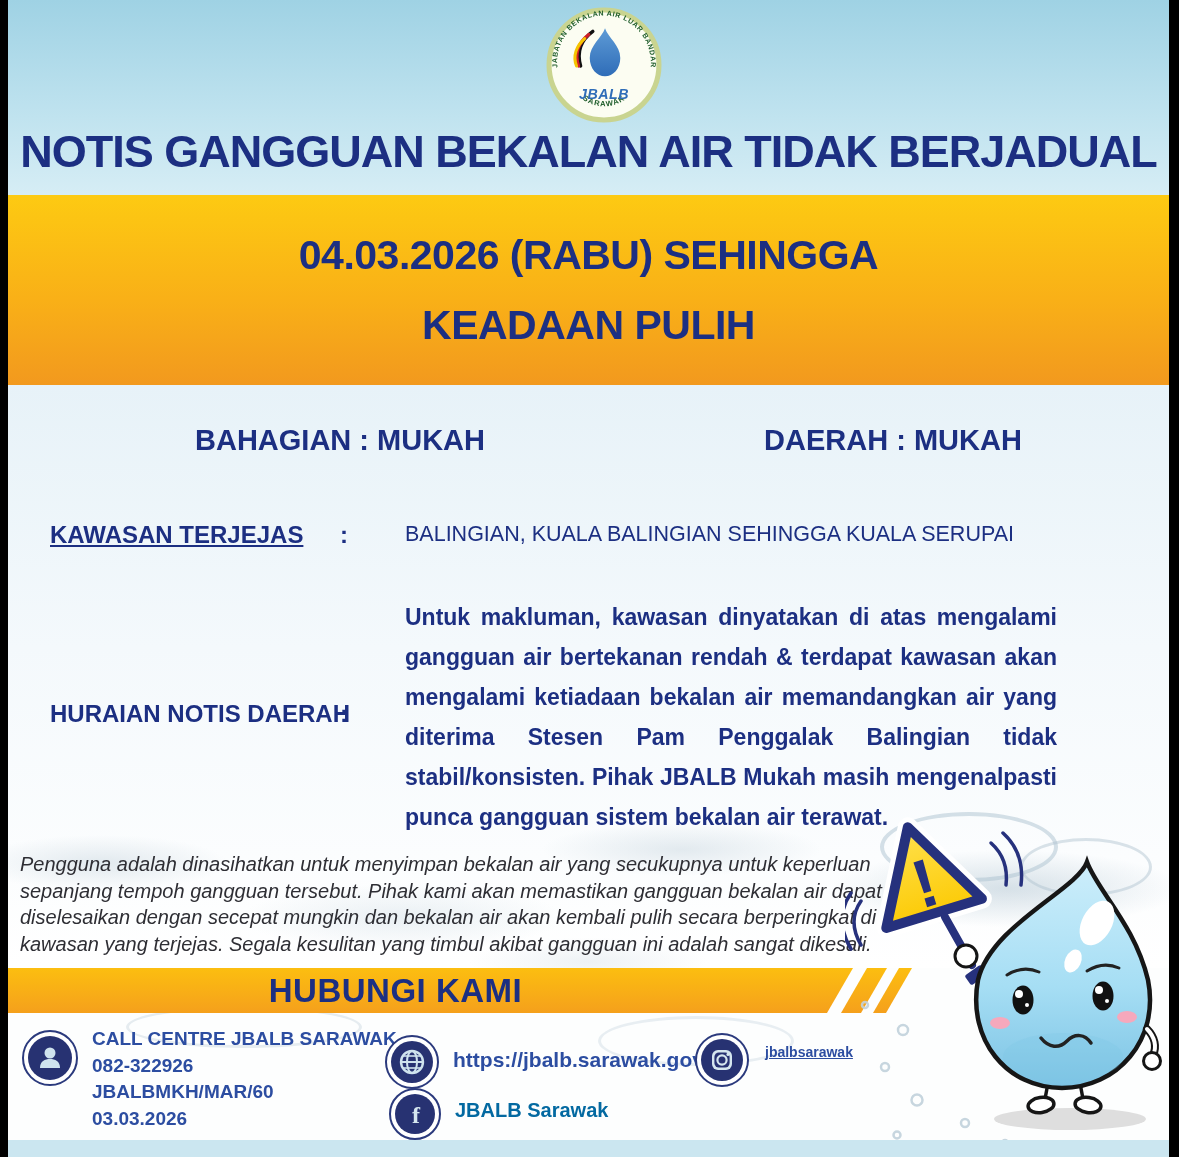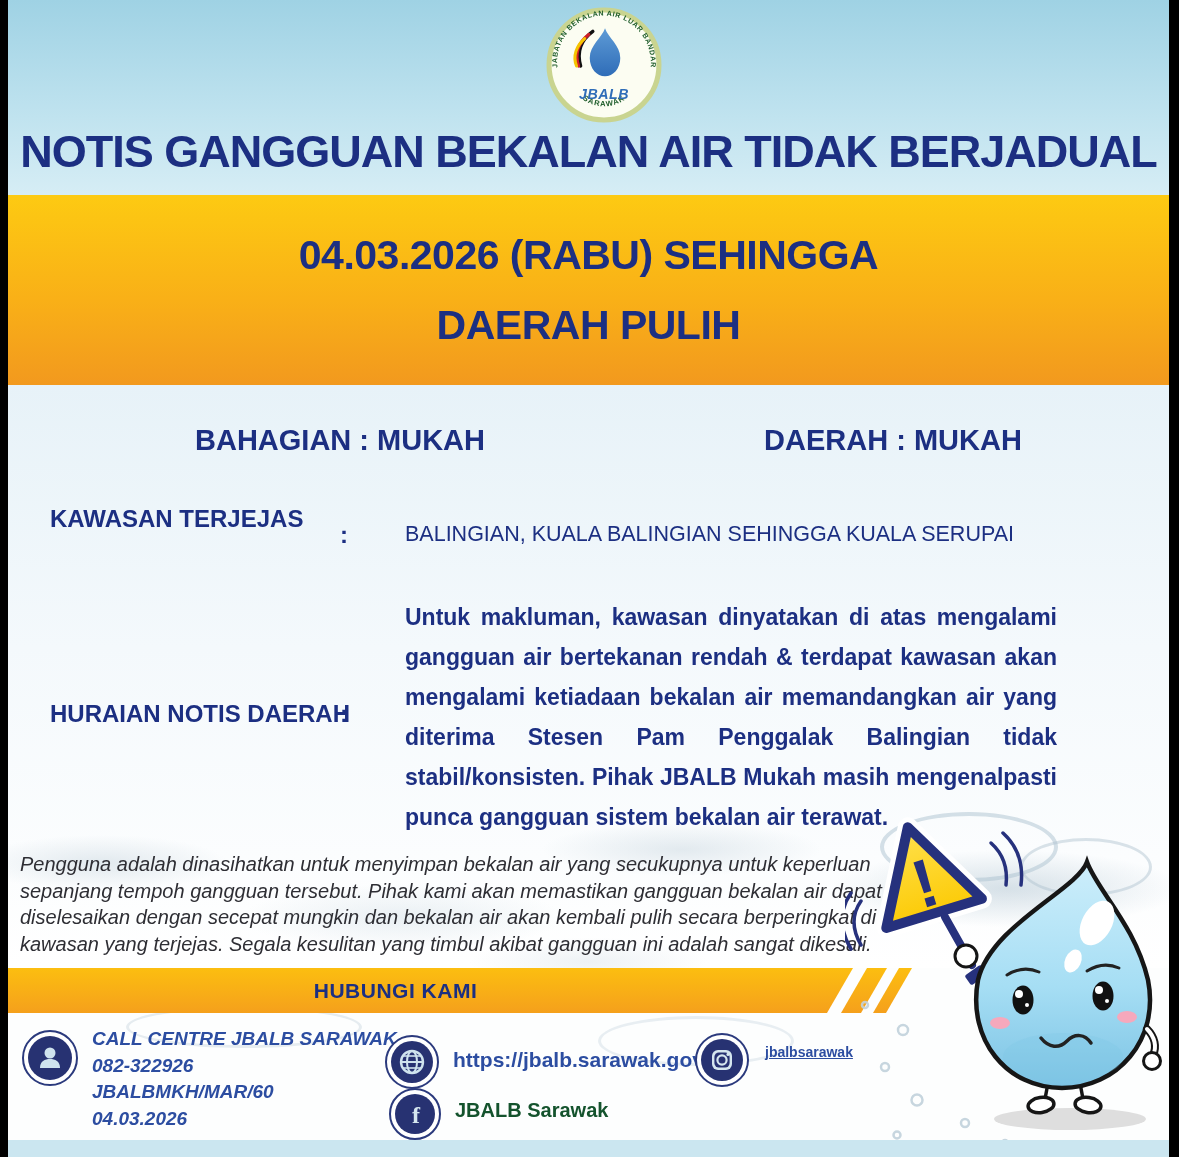--- a/index.html
+++ b/index.html
@@ -56,44 +56,44 @@
   .ring1{left:872px;top:812px;width:170px;height:62px;border:4px solid rgba(172,193,207,.50);}
   .ring2{left:1012px;top:838px;width:126px;height:52px;border:3px solid rgba(172,193,207,.45);}
   .ring3{left:118px;top:1006px;width:230px;height:36px;border:3px solid rgba(185,203,214,.35);}
   .ring4{left:590px;top:1016px;width:190px;height:44px;border:3px solid rgba(185,203,214,.30);}
 
   
   .hubungi-banner{position:absolute;left:0;top:968px;width:845px;height:45px;
     background:linear-gradient(180deg,#fcbe10,#f5a01c);
     clip-path:polygon(0 0,845px 0,819px 45px,0 45px);
     display:flex;align-items:center;justify-content:center;}
-  .hubungi-banner span{font-size:21px;font-weight:700;color:#1c2f82;letter-spacing:.5px;
+  .hubungi-banner span{font-size:33px;font-weight:700;color:#1c2f82;letter-spacing:.5px;
     margin-right:70px;}
   .stripe{position:absolute;top:968px;height:45px;background:linear-gradient(180deg,#fcbe10,#f5a01c);
     transform:skewX(-30deg);}
   .stripe1{left:846px;width:20px;}
   .stripe2{left:878px;width:13px;}
 
   
   .contact-icon{position:absolute;border-radius:50%;border:2px solid #2b3a7d;background:#fff;
     display:flex;align-items:center;justify-content:center;box-sizing:border-box;}
   .contact-icon .inner{border-radius:50%;background:#273272;display:flex;align-items:center;justify-content:center;}
   .cc-icon{left:14px;top:1030px;width:56px;height:56px;}
   .cc-icon .inner{width:44px;height:44px;}
   .globe-icon{left:377px;top:1035px;width:54px;height:54px;}
   .globe-icon .inner{width:42px;height:42px;}
   .ig-icon{left:687px;top:1033px;width:54px;height:54px;}
   .ig-icon .inner{width:42px;height:42px;}
   .fb-icon{left:381px;top:1088px;width:52px;height:52px;}
   .fb-icon .inner{width:40px;height:40px;}
 
-  .cc-text{position:absolute;left:84px;top:1026px;font-size:19px;font-weight:700;color:#2c4da1;line-height:26.5px;white-space:nowrap;font-style:italic;}
+  .cc-text{position:absolute;left:84px;top:1026px;font-size:19px;font-weight:700;color:#2c4da1;line-height:26.5px;white-space:nowrap;}
   .url-text{position:absolute;left:445px;top:1048px;font-size:21px;font-weight:700;color:#2c4da1;white-space:nowrap;}
   .ig-text{position:absolute;left:757px;top:1044px;font-size:14px;font-weight:700;color:#2c4da1;white-space:nowrap;text-decoration:underline;}
-  .fb-text{position:absolute;left:447px;top:1099px;font-size:20px;font-weight:700;color:#14532d;white-space:nowrap;}
+  .fb-text{position:absolute;left:447px;top:1099px;font-size:20px;font-weight:700;color:#0369a1;white-space:nowrap;}
 
   .mascot-wrap{position:absolute;left:837px;top:805px;width:330px;height:350px;}
 </style>
 </head>
 <body>
 
 <div id="poster">
   <div id="content">
 
     <div class="sky"></div>
@@ -122,30 +122,30 @@
           <path d="M58,21 C61,30 73,38 73,50 C73,60.5 66,68 58,68 C50,68 43,60.5 43,50 C43,38 55,30 58,21 Z" fill="url(#dropG)"></path>
         </g>
         <text x="57" y="90" font-size="14" font-weight="bold" font-style="italic" fill="#2f6db8" text-anchor="middle" letter-spacing="0.5">JBALB</text>
       </svg>
     </div>
 
     <div class="page-title">NOTIS GANGGUAN BEKALAN AIR TIDAK BERJADUAL</div>
 
     <div class="orange-banner">
       <div class="period-line">04.03.2026 (RABU) SEHINGGA</div>
-      <div class="period-line">DAERAH PULIH</div>
+      <div class="period-line">KEADAAN PULIH</div>
     </div>
 
     <div class="light-section"></div>
     <div class="white-bottom"></div>
 
     <div class="region-item" style="left:885px;">DAERAH : MUKAH</div>
     <div class="region-item" style="left:332px;">BAHAGIAN : MUKAH</div>
 
-    <div class="detail-label" style="top:505px;">KAWASAN TERJEJAS</div>
+    <div class="detail-label" style="top:521px;text-decoration:underline;">KAWASAN TERJEJAS</div>
     <div class="detail-colon" style="top:521px;">:</div>
     <div class="kawasan-value">BALINGIAN, KUALA BALINGIAN SEHINGGA KUALA SERUPAI</div>
 
     <div class="detail-label" style="top:700px;">HURAIAN NOTIS DAERAH</div>
     <div class="detail-colon" style="top:700px;">:</div>
     <div class="huraian-text">Untuk makluman, kawasan dinyatakan di atas mengalami gangguan air bertekanan rendah &amp; terdapat kawasan akan mengalami ketiadaan bekalan air memandangkan air yang diterima Stesen Pam Penggalak Balingian tidak stabil/konsisten. Pihak JBALB Mukah masih mengenalpasti punca gangguan sistem bekalan air terawat.</div>
 
     <div class="splash-band"></div>
     <div class="splash-ring ring1"></div>
     <div class="splash-ring ring2"></div>
@@ -165,21 +165,21 @@
         <svg width="30" height="30" viewBox="0 0 30 30">
           <circle cx="15" cy="10" r="5.5" fill="#cfe3ee"></circle>
           <path d="M5,25 C5,18 10,16 15,16 C20,16 25,18 25,25 Z" fill="#cfe3ee"></path>
         </svg>
       </div>
     </div>
     <div class="cc-text">
       <div>CALL CENTRE JBALB SARAWAK</div>
       <div>082-322926</div>
       <div>JBALBMKH/MAR/60</div>
-      <div>04.03.2026</div>
+      <div>03.03.2026</div>
     </div>
 
     <div class="contact-icon globe-icon">
       <div class="inner">
         <svg width="30" height="30" viewBox="0 0 30 30">
           <circle cx="15" cy="15" r="11" fill="none" stroke="#cfe3ee" stroke-width="2.4"></circle>
           <ellipse cx="15" cy="15" rx="5" ry="11" fill="none" stroke="#cfe3ee" stroke-width="2"></ellipse>
           <line x1="4" y1="15" x2="26" y2="15" stroke="#cfe3ee" stroke-width="2"></line>
           <line x1="6" y1="9" x2="24" y2="9" stroke="#cfe3ee" stroke-width="1.6"></line>
           <line x1="6" y1="21" x2="24" y2="21" stroke="#cfe3ee" stroke-width="1.6"></line>

